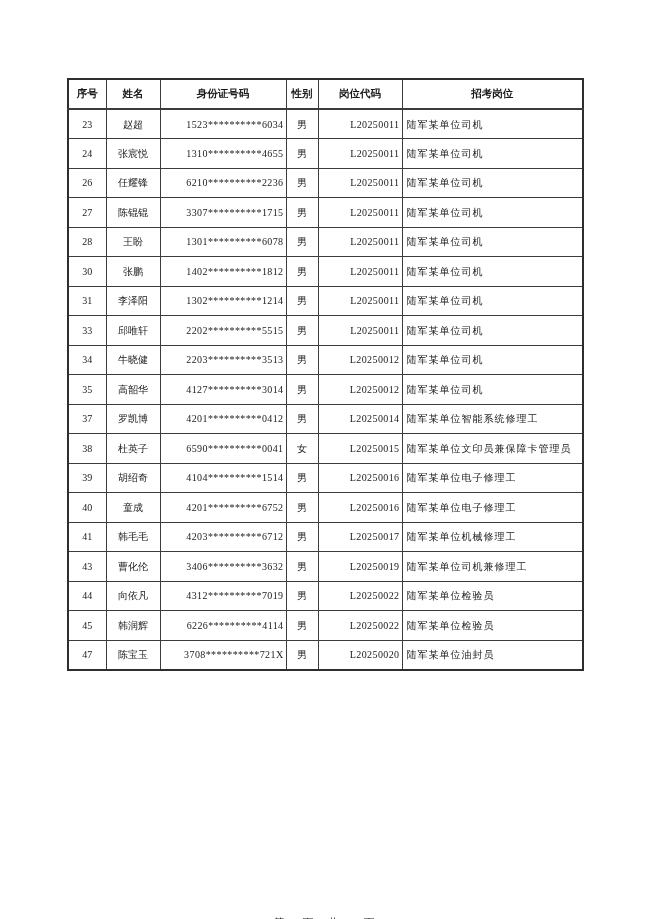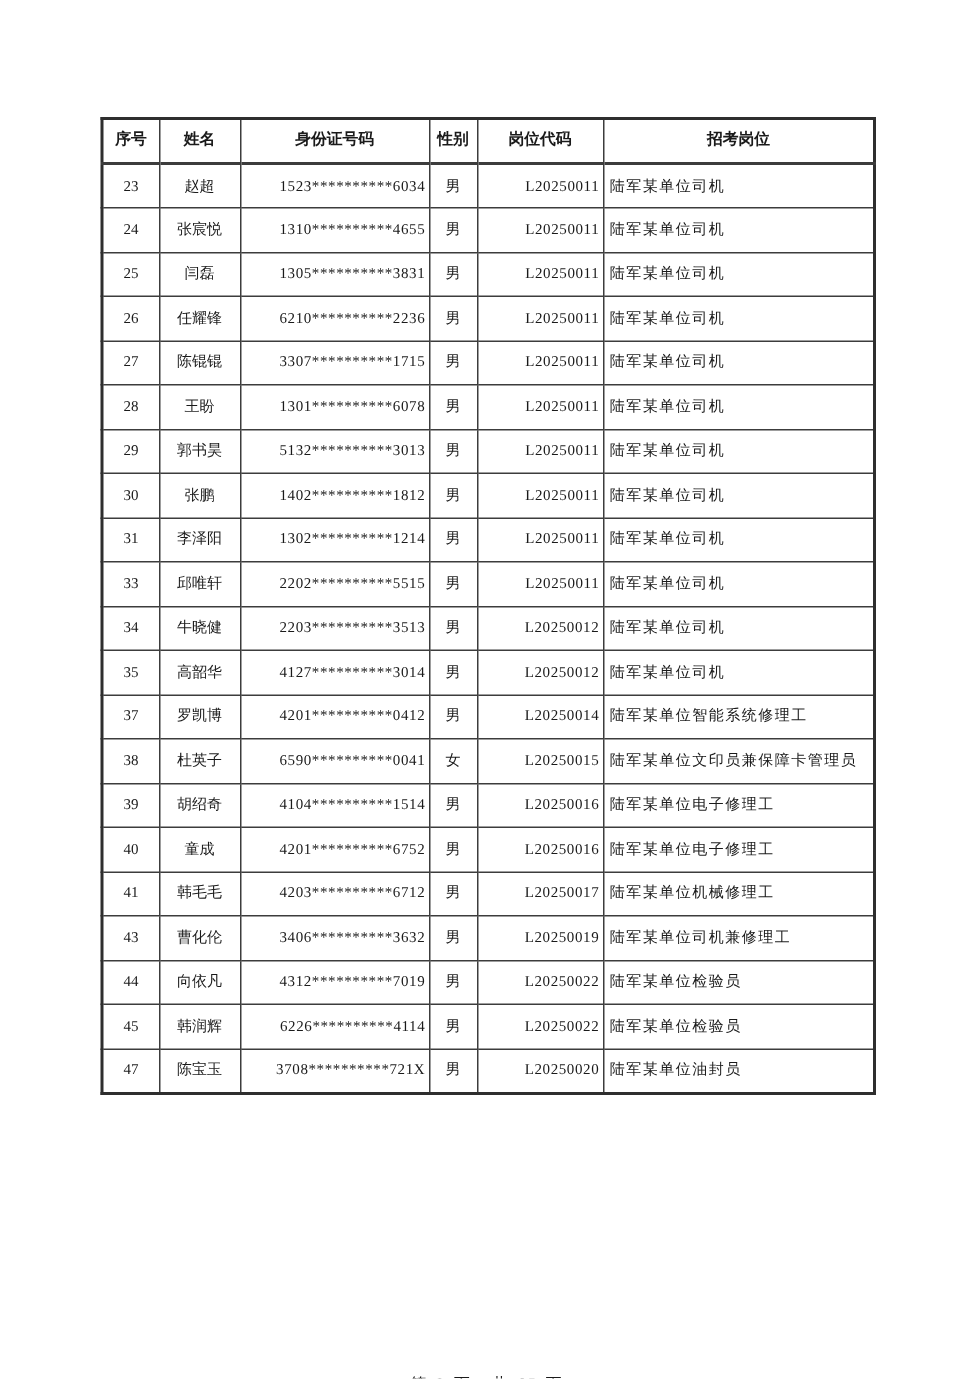--- a/index.html
+++ b/index.html
@@ -94,55 +94,39 @@
         </tr>
         <tr>
           <td>24</td>
           <td>张宸悦</td>
           <td class="idnum">1310**********4655</td>
           <td>男</td>
           <td class="code">L20250011</td>
           <td class="pos">陆军某单位司机</td>
         </tr>
         <tr>
-          <td>25</td>
-          <td>闫磊</td>
-          <td class="idnum">1305**********3831</td>
-          <td>男</td>
-          <td class="code">L20250011</td>
-          <td class="pos">陆军某单位司机</td>
-        </tr>
-        <tr>
           <td>26</td>
           <td>任耀锋</td>
           <td class="idnum">6210**********2236</td>
           <td>男</td>
           <td class="code">L20250011</td>
           <td class="pos">陆军某单位司机</td>
         </tr>
         <tr>
           <td>27</td>
           <td>陈锟锟</td>
           <td class="idnum">3307**********1715</td>
           <td>男</td>
           <td class="code">L20250011</td>
           <td class="pos">陆军某单位司机</td>
         </tr>
         <tr>
           <td>28</td>
           <td>王盼</td>
           <td class="idnum">1301**********6078</td>
-          <td>男</td>
-          <td class="code">L20250011</td>
-          <td class="pos">陆军某单位司机</td>
-        </tr>
-        <tr>
-          <td>29</td>
-          <td>郭书昊</td>
-          <td class="idnum">5132**********3013</td>
           <td>男</td>
           <td class="code">L20250011</td>
           <td class="pos">陆军某单位司机</td>
         </tr>
         <tr>
           <td>30</td>
           <td>张鹏</td>
           <td class="idnum">1402**********1812</td>
           <td>男</td>
           <td class="code">L20250011</td>

